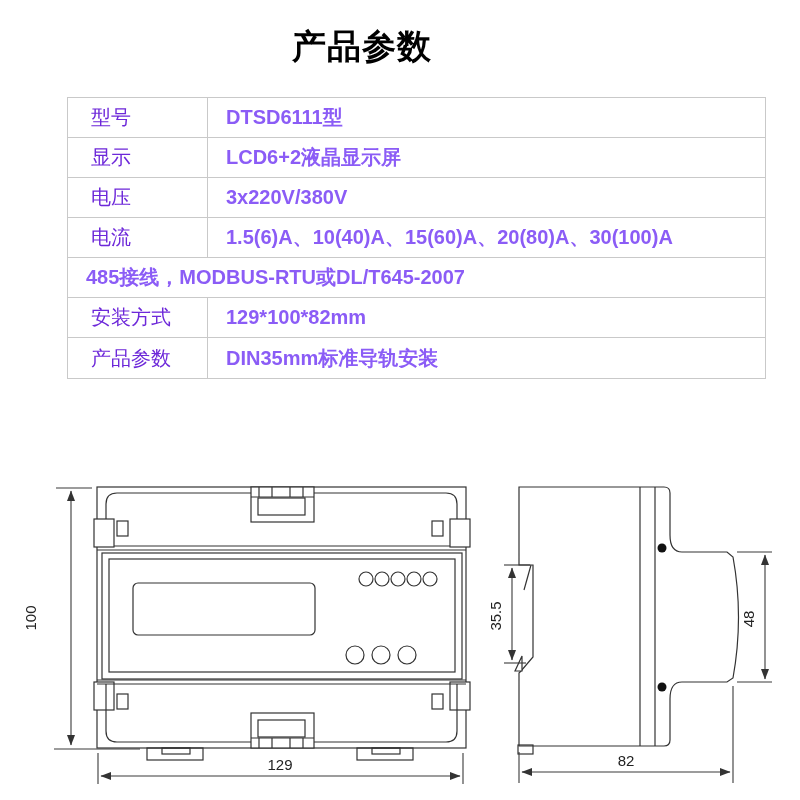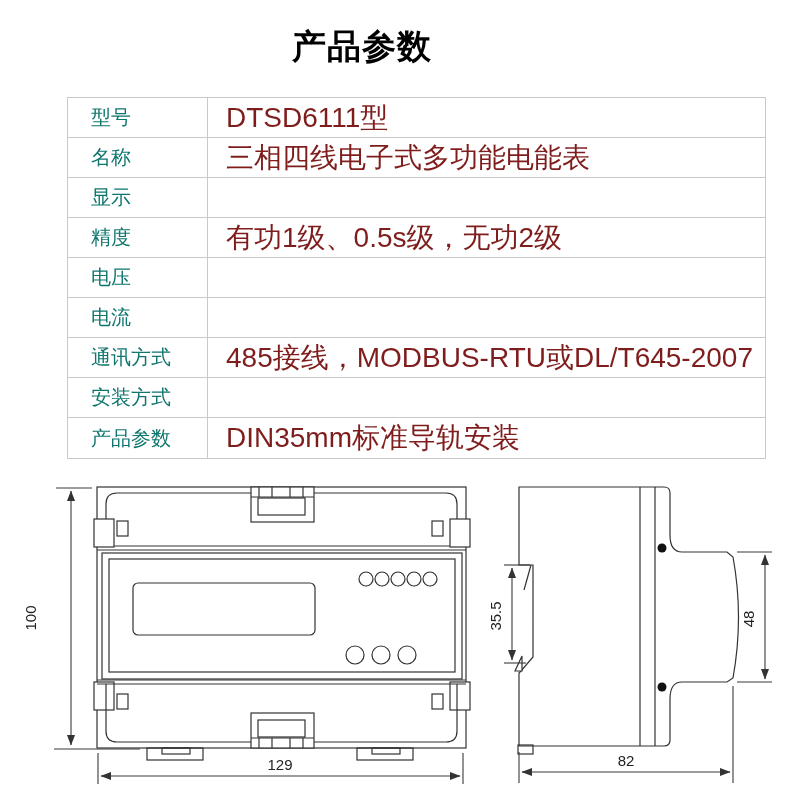--- a/index.html
+++ b/index.html
@@ -26,28 +26,29 @@
   .spec-row {
     display:flex; height:40px;
     border-bottom:1px solid #c9c9c9;
   }
   .spec-row:last-child { border-bottom:none; }
   .spec-label {
     width:140px;
     border-right:1px solid #c9c9c9;
     display:flex; align-items:center;
     padding-left:23px;
-    font-size:20px; color:#0f766e;
+    font-size:20px; color:#6d28d9;
   }
   .spec-value {
     flex:1;
     display:flex; align-items:center;
     padding-left:18px;
-    font-size:28px; color:#7f1d1d;
+    font-size:20px; color:#8b5cf6;
     white-space:nowrap;
+    font-weight:bold;
   }
   .drawings-svg {
     position:absolute; left:0; top:470px;
     width:800px; height:330px;
   }
   .drawings-svg .ln { stroke:#333; stroke-width:1.2; fill:none; }
   .drawings-svg .fillw { stroke:#333; stroke-width:1.2; fill:#fff; }
   .drawings-svg .dim { stroke:#3a3a3a; stroke-width:1.1; fill:none; }
   .drawings-svg text {
     font-family:"Liberation Sans","DejaVu Sans",sans-serif;
@@ -60,42 +61,37 @@
 <div class="page">
 
   <div class="page-title">产品参数</div>
 
   <div class="spec-table">
     <div class="spec-row">
       <div class="spec-label">型号</div>
       <div class="spec-value">DTSD6111型</div>
     </div>
     <div class="spec-row">
-      <div class="spec-label">名称</div>
-      <div class="spec-value">三相四线电子式多功能电能表</div>
-    </div>
-    <div class="spec-row">
       <div class="spec-label">显示</div>
-    </div>
-    <div class="spec-row">
-      <div class="spec-label">精度</div>
-      <div class="spec-value">有功1级、0.5s级，无功2级</div>
+      <div class="spec-value">LCD6+2液晶显示屏</div>
     </div>
     <div class="spec-row">
       <div class="spec-label">电压</div>
+      <div class="spec-value">3x220V/380V</div>
     </div>
     <div class="spec-row">
       <div class="spec-label">电流</div>
-    </div>
-    <div class="spec-row">
-      <div class="spec-label">通讯方式</div>
+      <div class="spec-value">1.5(6)A、10(40)A、15(60)A、20(80)A、30(100)A</div>
+    </div>
+    <div class="spec-row">
       <div class="spec-value">485接线，MODBUS-RTU或DL/T645-2007</div>
     </div>
     <div class="spec-row">
       <div class="spec-label">安装方式</div>
+      <div class="spec-value">129*100*82mm</div>
     </div>
     <div class="spec-row">
       <div class="spec-label">产品参数</div>
       <div class="spec-value">DIN35mm标准导轨安装</div>
     </div>
   </div>
 
   <svg class="drawings-svg" viewBox="0 470 800 330" xmlns="http://www.w3.org/2000/svg">
     <defs>
       <marker id="arrow" viewBox="0 0 10 10" refX="9.5" refY="5" markerWidth="10" markerHeight="10" orient="auto-start-reverse">

